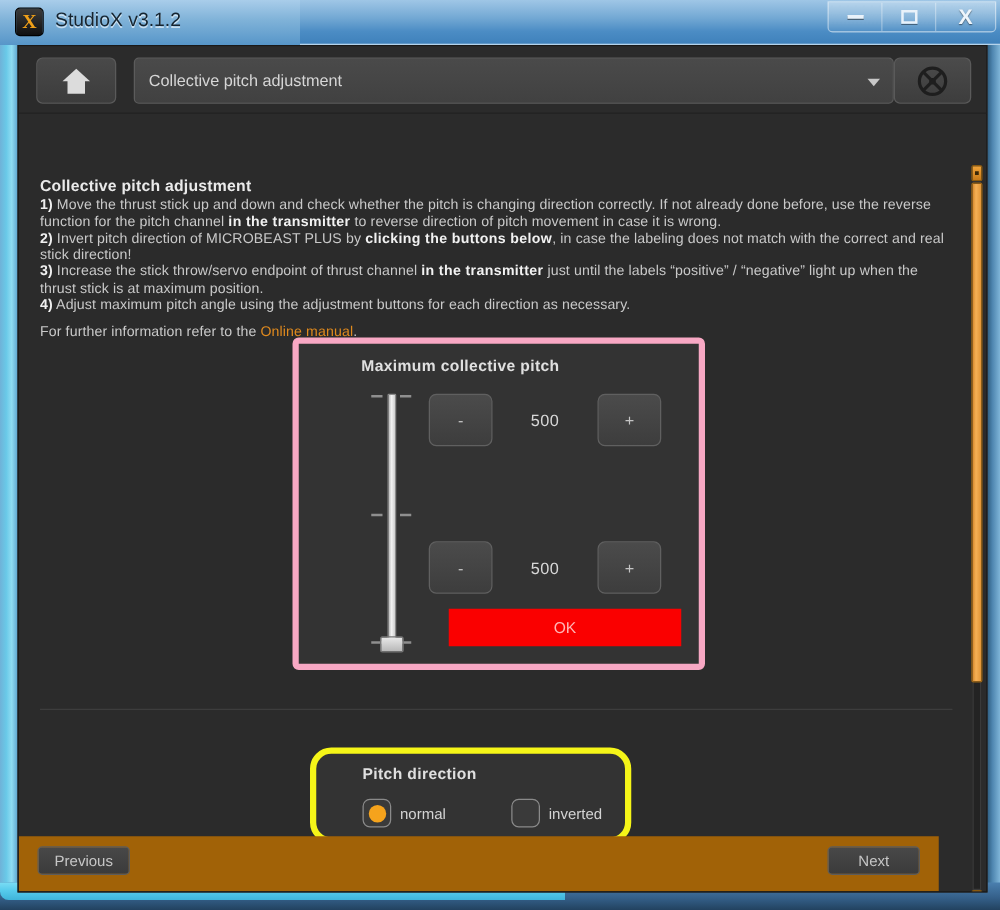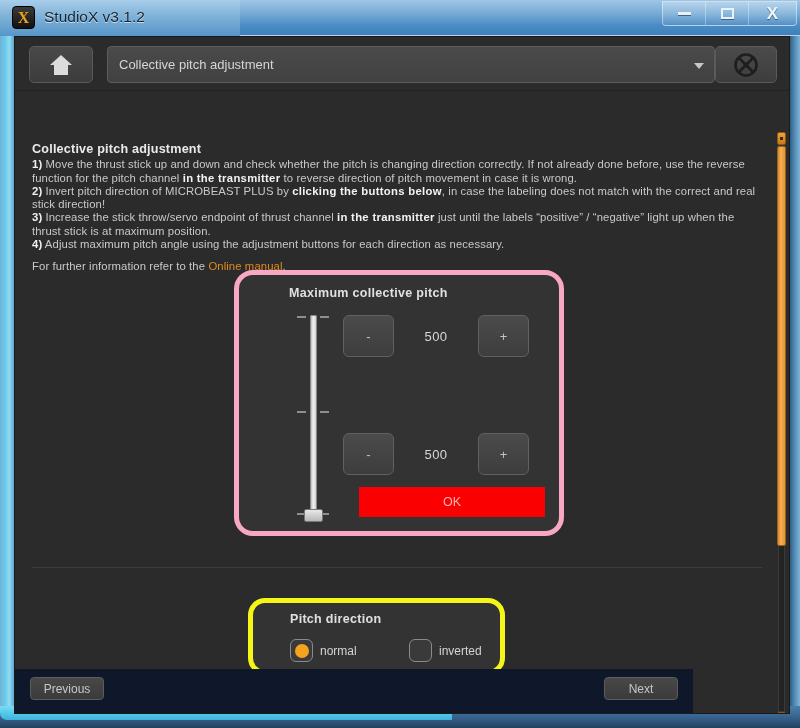--- a/index.html
+++ b/index.html
@@ -211,21 +211,21 @@
   #instructions .step-num { font-weight: bold; color: #f0f0f0; }
   #instructions b { color: #f2f2f2; letter-spacing: .3px; }
   #instructions .spacer { height: 9px; }
   #online-manual { color: #e08a1e; cursor: pointer; }
 
   
   #max-pitch-panel {
     position: absolute; left: 219px; top: 178px;
     width: 330px; height: 266px;
     border: 5px solid #f8a8c4;
-    border-radius: 19px;
+    border-radius: 5px;
     background: #333333;
   }
   #max-pitch-title {
     position: absolute; left: 50px; top: 11px;
     color: #e0e0e0; font-size: 12.5px; font-weight: bold;
     letter-spacing: .3px;
   }
 
   
   #pitch-slider {
@@ -365,22 +365,22 @@
     width: 9px; height: 400px;
     background: linear-gradient(90deg,#d4862a,#f5b055 40%,#e09436);
     border: 1px solid #9a6414;
     border-radius: 2px;
     cursor: pointer;
   }
 
   
   #footer {
     position: absolute; left: 0; bottom: 0;
-    width: 678px; height: 44px;
-    background: #0f172a;
+    width: 736px; height: 44px;
+    background: #a16207;
   }
   .nav-btn {
     position: absolute; top: 8px;
     width: 74px; height: 23px;
     background: linear-gradient(180deg,#484848,#3b3b3b);
     border: 1px solid #5c5c5c;
     border-radius: 4px;
     display: flex; align-items: center; justify-content: center;
     color: #c6c6c6; font-size: 12px;
     cursor: pointer;

